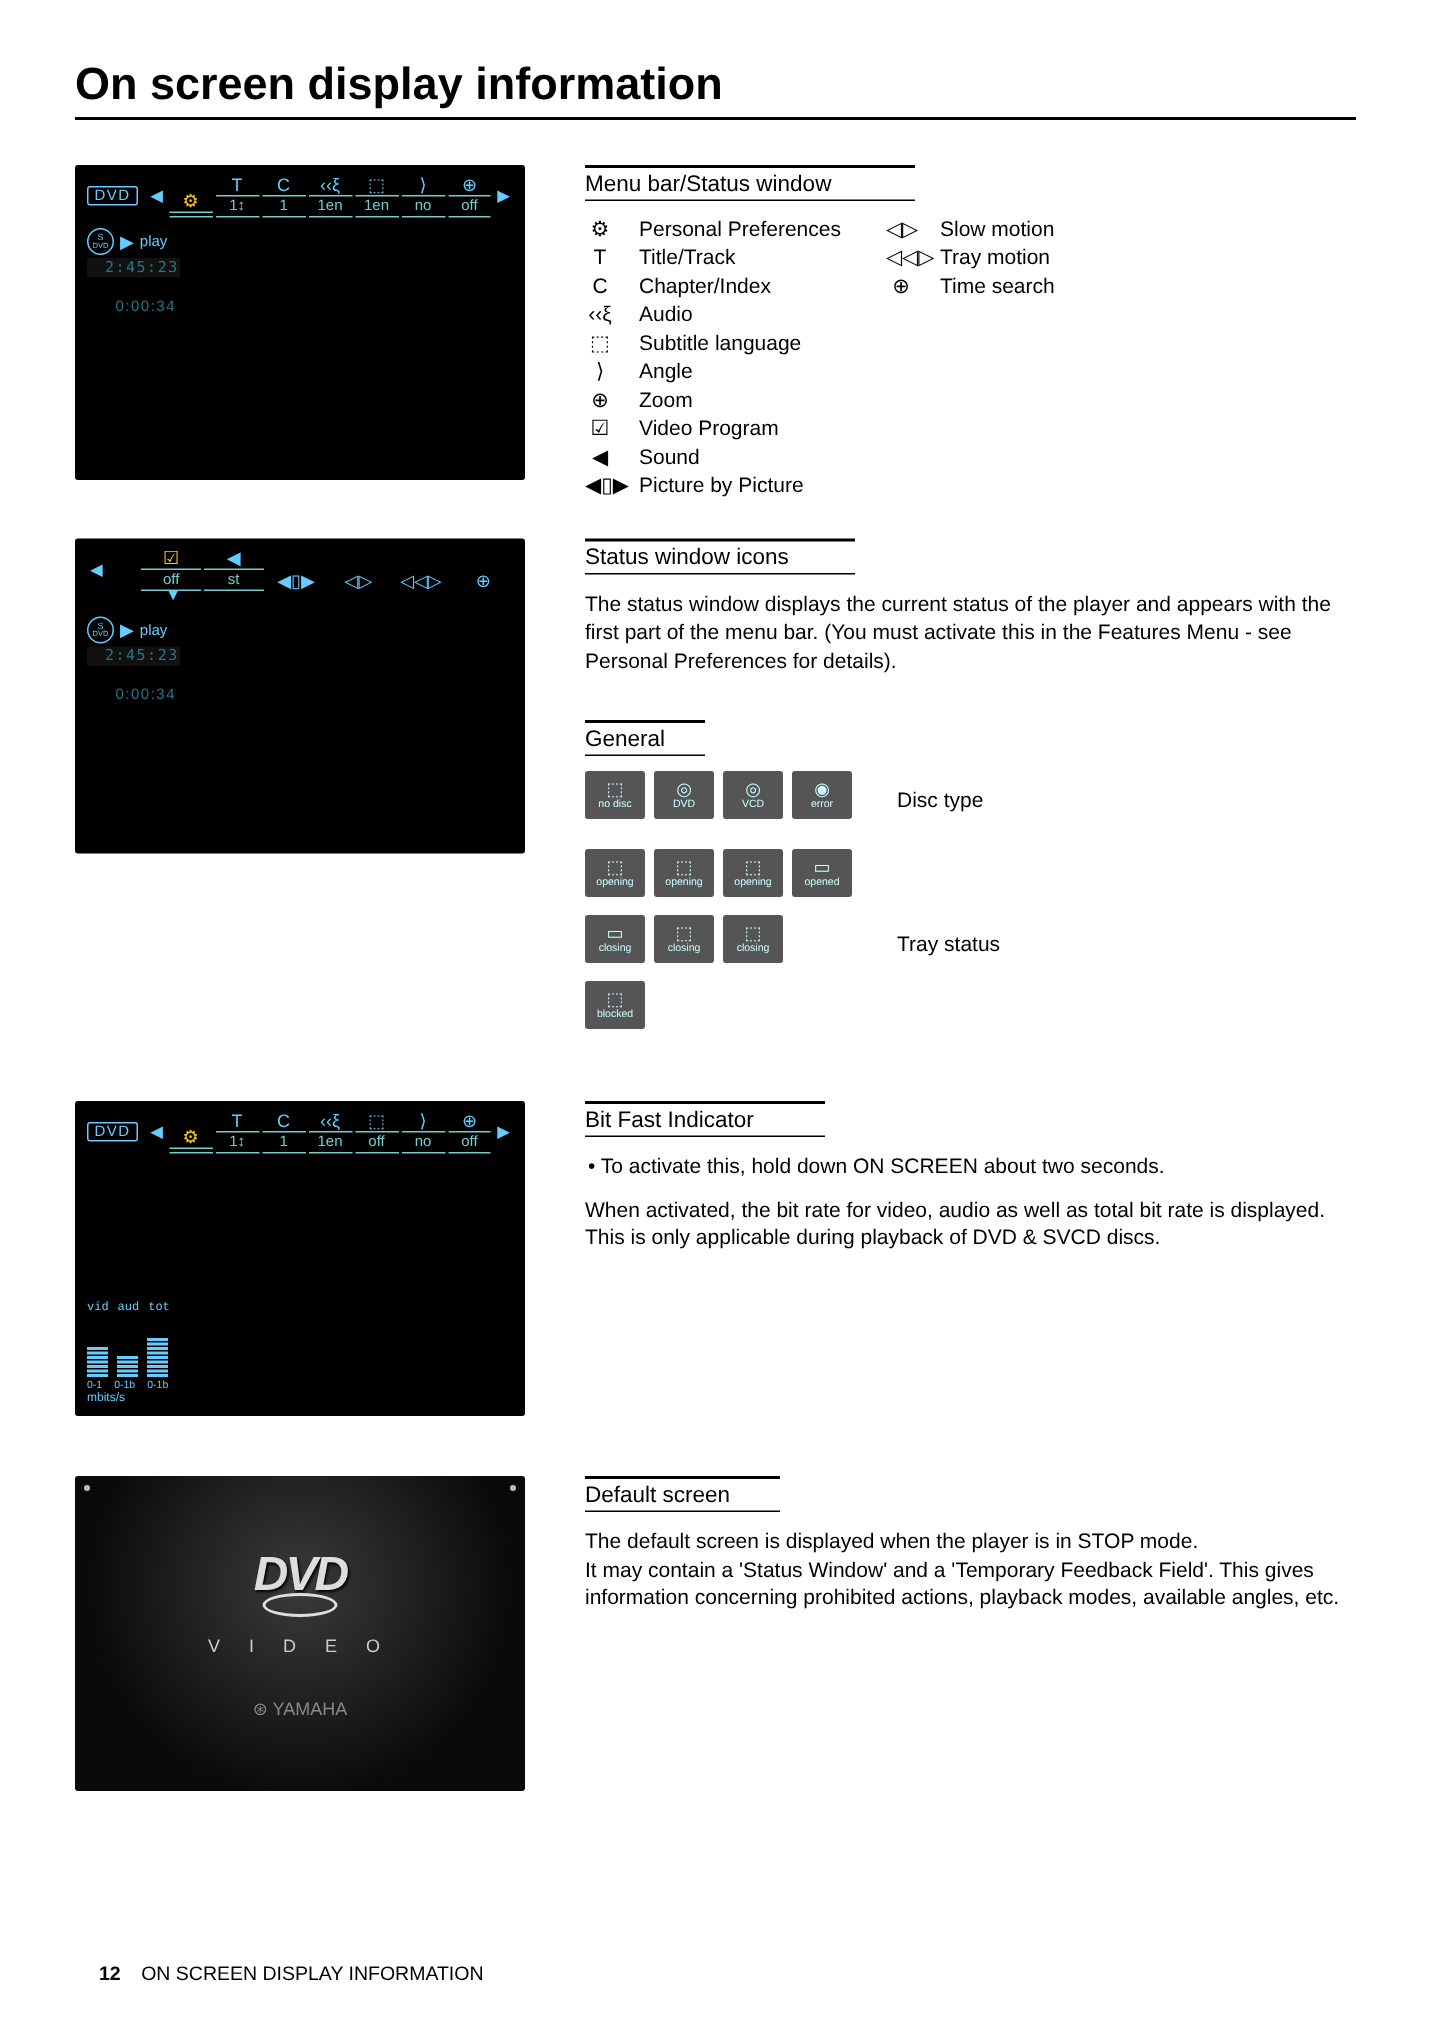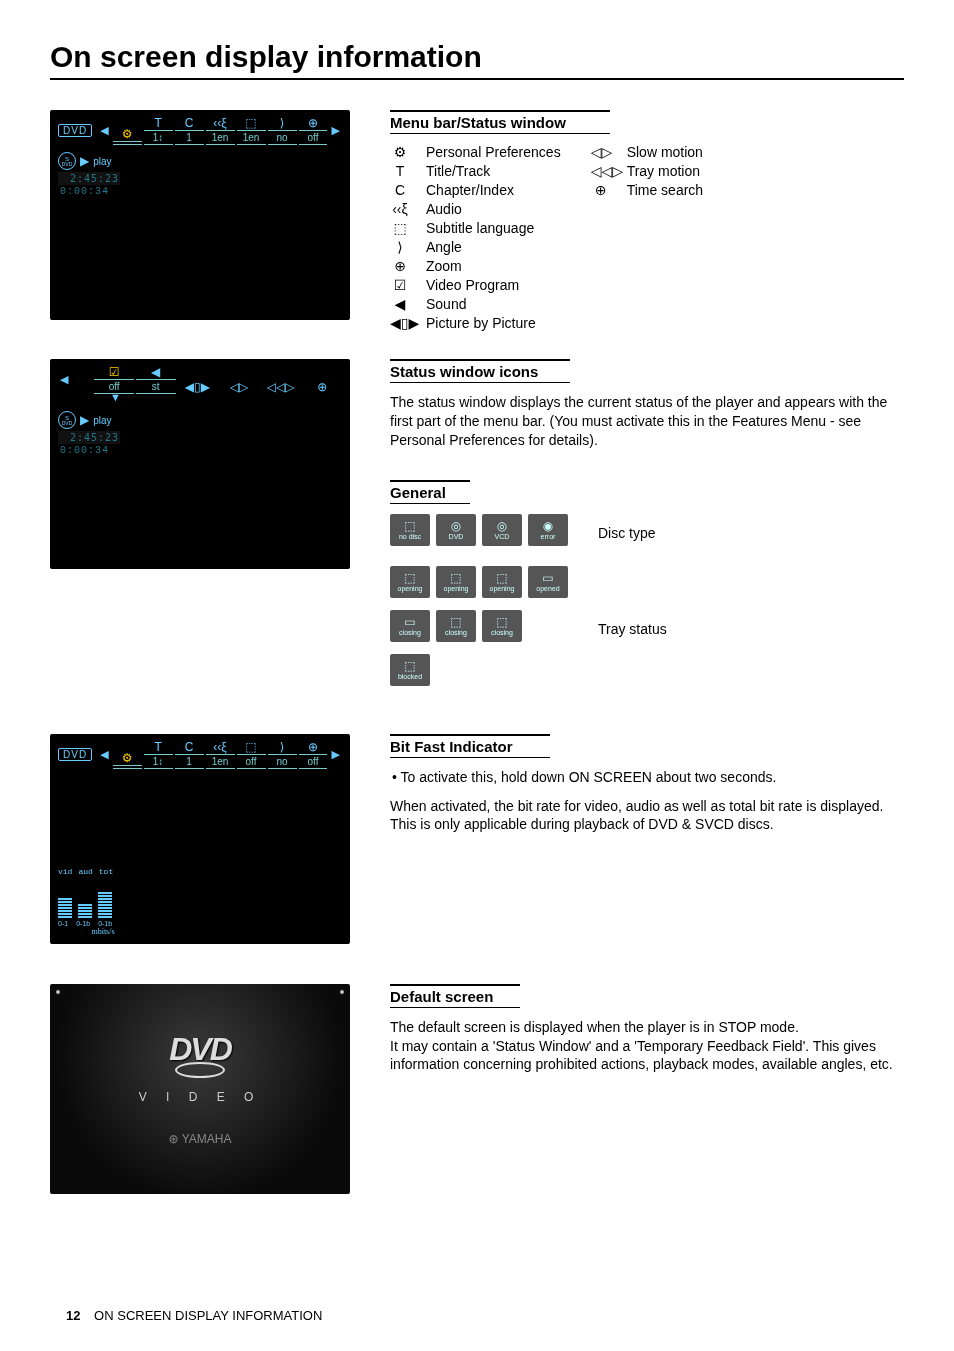--- a/index.html
+++ b/index.html
@@ -27,21 +27,21 @@
   }
   .left-col {
     width: 300px;
     flex: 0 0 300px;
     margin-right: 40px;
   }
   .right-col {
     flex: 1;
   }
   .section-heading {
-    font-weight: bold;
+    font-weight: normal;
     font-size: 15px;
     border-top: 2px solid #000;
     border-bottom: 1px solid #000;
     padding: 2px 0;
     margin-bottom: 10px;
     display: inline-block;
     min-width: 120px;
   }
   .section-heading.wide { min-width: 220px; }
   .section-heading.narrow { min-width: 80px; }
@@ -79,36 +79,36 @@
     left: 8px;
     top: 42px;
     width: 62px;
     font-size: 10px;
     color: #6cf;
   }
   .osd-status .row1 { display: flex; align-items: center; gap: 4px; }
   .osd-status .disc { width: 18px; height: 18px; border: 1px solid #6cf; border-radius: 50%; display: flex; align-items: center; justify-content: center; font-size: 6px; flex-direction: column; line-height: 1; }
   .osd-status .play { font-size: 12px; }
   .osd-status .t1 { color: #278; background: #111; padding: 1px 12px; margin-top: 2px; letter-spacing: 1px; font-family: monospace; }
-  .osd-status .t2 { color: #278; padding: 1px 2px; letter-spacing: 1px; font-family: Liberation Mono, monospace; }
+  .osd-status .t2 { color: #278; padding: 14px 2px; letter-spacing: 1px; font-family: Liberation Sans, sans-serif; margin-left: 17px; }
 
   .osd-bitrate {
     position: absolute;
     left: 8px;
     bottom: 8px;
     width: 90px;
     font-size: 8px;
     color: #6cf;
   }
   .osd-bitrate .labels { display: flex; gap: 6px; font-family: Liberation Mono, monospace; }
   .osd-bitrate .bars { display: flex; gap: 6px; align-items: flex-end; height: 40px; margin-top: 2px; }
   .osd-bitrate .bar { width: 14px; display: flex; flex-direction: column-reverse; gap: 1px; }
   .osd-bitrate .seg { height: 2px; background: #6cf; }
   .osd-bitrate .ranges { display: flex; gap: 8px; font-size: 7px; margin-top: 2px; }
-  .osd-bitrate .unit { font-size: 8px; text-align: center; font-family: Liberation Serif, serif; }
+  .osd-bitrate .unit { font-size: 8px; text-align: left; }
 
   
   .default-screen {
     width: 300px;
     height: 210px;
     position: relative;
     background: radial-gradient(circle at 50% 35%, #3a3a3a 0%, #0a0a0a 70%);
     border-radius: 2px;
     display: flex;
     flex-direction: column;

